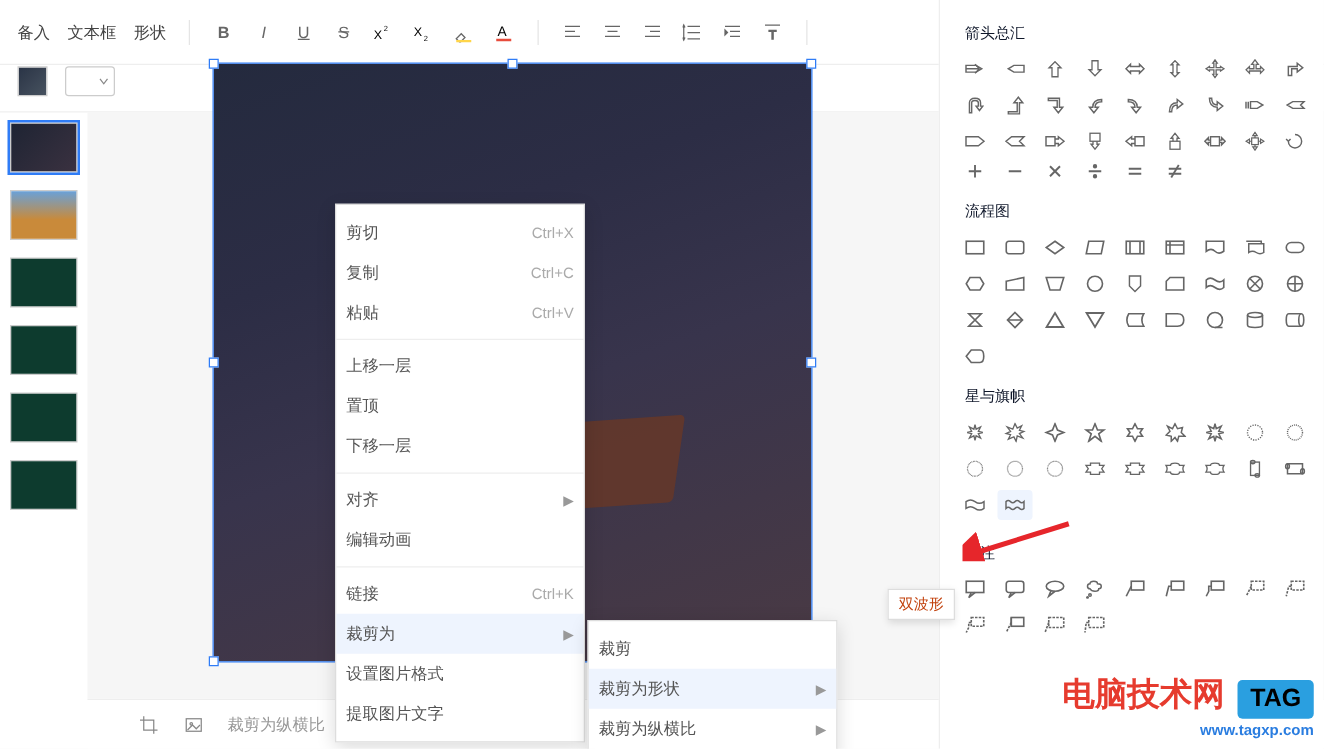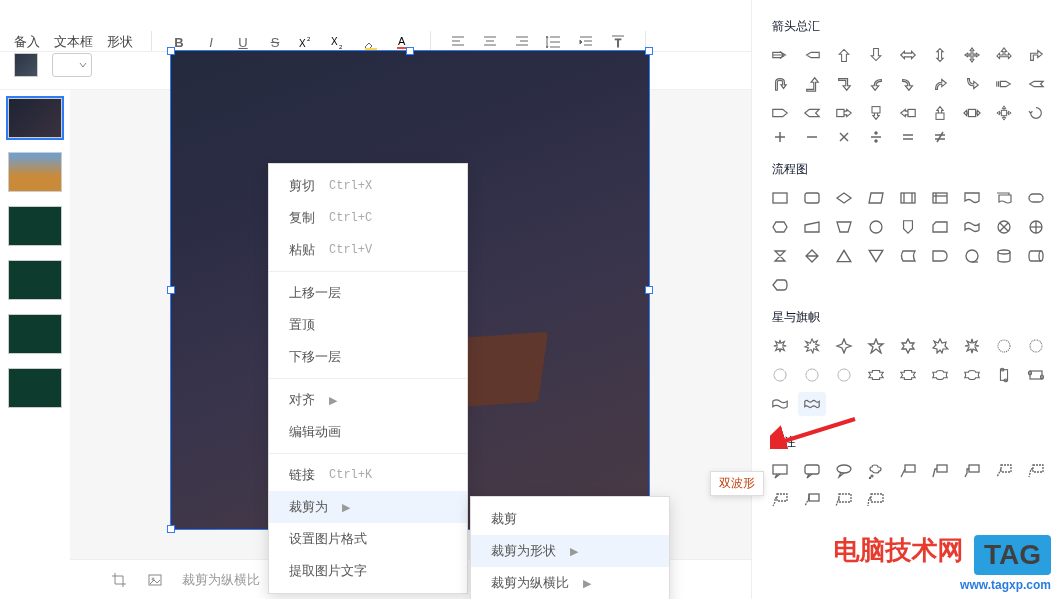--- a/index.html
+++ b/index.html
@@ -1,19 +1,19 @@
 <!DOCTYPE html>
 <html><head>
 <meta charset="utf-8">
 <style>
 * { margin: 0; padding: 0; box-sizing: border-box; font-family: "Microsoft YaHei", Arial, sans-serif; }
 body { width: 1059px; height: 599px; background: #fff; overflow: hidden; position: relative; }
 
 
-.top-toolbar { position: absolute; top: 0; left: 0; right: 0; height: 52px; display: flex; align-items: flex-end; padding: 0 14px; gap: 14px; font-size: 13px; color: #444; border-bottom: 1px solid #eee; }
+.top-toolbar { position: absolute; top: 0; left: 0; right: 0; height: 52px; display: flex; align-items: center; padding: 0 14px; gap: 14px; font-size: 13px; color: #444; border-bottom: 1px solid #eee; }
 .tb-sep { width: 1px; height: 20px; background: #e5e5e5; margin: 0 4px; }
 .tb-text { cursor: pointer; }
 .tb-ico { width: 18px; height: 18px; display: inline-flex; align-items: center; justify-content: center; color: #666; cursor: pointer; }
 .tb-ico svg { width: 16px; height: 16px; }
 
 
 .sub-toolbar { position: absolute; top: 40px; left: 0; right: 0; height: 50px; display: flex; align-items: center; padding: 0 14px; gap: 14px; border-bottom: 1px solid #f0f0f0; }
 .small-thumb { width: 24px; height: 24px; background: linear-gradient(135deg,#2a3446,#47525f); border: 1px solid #ccc; }
 .drop-box { width: 40px; height: 24px; border: 1px solid #ccc; border-radius: 3px; display: flex; align-items: center; justify-content: flex-end; padding-right: 4px; }
 
@@ -31,23 +31,23 @@
 .handle { position: absolute; width: 8px; height: 8px; background: #fff; border: 1px solid #2f7cf6; }
 .h-tl{top:-4px;left:-4px}.h-tr{top:-4px;right:-4px}.h-bl{bottom:-4px;left:-4px}.h-br{bottom:-4px;right:-4px}
 .h-tm{top:-4px;left:50%;margin-left:-4px}.h-bm{bottom:-4px;left:50%;margin-left:-4px}
 .h-ml{left:-4px;top:50%;margin-top:-4px}.h-mr{right:-4px;top:50%;margin-top:-4px}
 
 
 .bottom-bar { position: absolute; bottom: 0; left: 70px; right: 0; height: 40px; display: flex; align-items: center; padding: 0 40px; gap: 18px; color:#999; font-size: 13px; background:#fff; border-top:1px solid #eee;}
 
 
 .menu { position: absolute; background: #fff; border: 1px solid #ddd; box-shadow: 0 4px 14px rgba(0,0,0,.15); font-size: 13px; color: #555; padding: 6px 0; }
-.menu-item { display: flex; align-items: center; justify-content: flex-start; padding: 7px 20px; min-width: 170px; cursor: pointer; gap: 14px; }
+.menu-item { display: flex; align-items: center; justify-content: space-between; padding: 7px 8px; min-width: 170px; cursor: pointer; gap: 30px; }
 .menu-item:hover, .menu-item.hi { background: #eef4fe; }
-.menu-item .sc { color: #aaa; font-size: 12px; font-family: Liberation Mono, monospace; }
+.menu-item .sc { color: #aaa; font-size: 12px; }
 .menu-sep { height: 1px; background: #eee; margin: 5px 0; }
 .menu-item .arrow { color:#999; font-size:11px; }
 
 .menu1 { top: 163px; left: 268px; width: 200px; }
 .menu2 { top: 496px; left: 470px; width: 200px; }
 
 
 .shapes-panel { position: absolute; top: 0; right: 0; width: 308px; bottom: 0; background: #fff; border-left: 1px solid #eee; padding: 6px 14px 14px 14px; overflow: hidden; }
 .shapes-panel h4 { font-size: 12px; font-weight: normal; color: #0f172a; margin: 12px 0 8px 6px; }
 .shape-grid { display: grid; grid-template-columns: repeat(9, 28px); gap: 5px 4px; }
@@ -56,21 +56,21 @@
 
 
 .red-arrow { position: absolute; top: 415px; left: 770px; width: 90px; height: 34px; pointer-events: none; }
 .red-arrow svg { width: 100%; height: 100%; }
 
 .tooltip-box { position:absolute; background:#fff; border:1px solid #ddd; padding:3px 8px; font-size:12px; color:#c2410c; box-shadow:0 2px 6px rgba(0,0,0,.12); }
 
 .watermark { position:absolute; right:8px; bottom:6px; text-align:right; font-weight:bold; }
 .watermark .t1{ font-size:26px; color:#e63b2e; }
 .watermark .t2{ font-size:12px; color:#2a7de0; }
-.watermark .tag{ display:inline-block; background:#2a9fe0; color:#404040; font-size:28px; padding:4px 10px; border-radius:4px; margin-left:6px; vertical-align:middle;}
+.watermark .tag{ display:inline-block; background:#2a9fe0; color:#000000; font-size:20px; padding:4px 10px; border-radius:4px; margin-left:6px; vertical-align:middle;}
 </style>
 </head>
 <body>
 
 <div class="top-toolbar">
   <span class="tb-text">备入</span>
   <span class="tb-text">文本框</span>
   <span class="tb-text">形状</span>
   <span class="tb-sep"></span>
   <span class="tb-ico">

